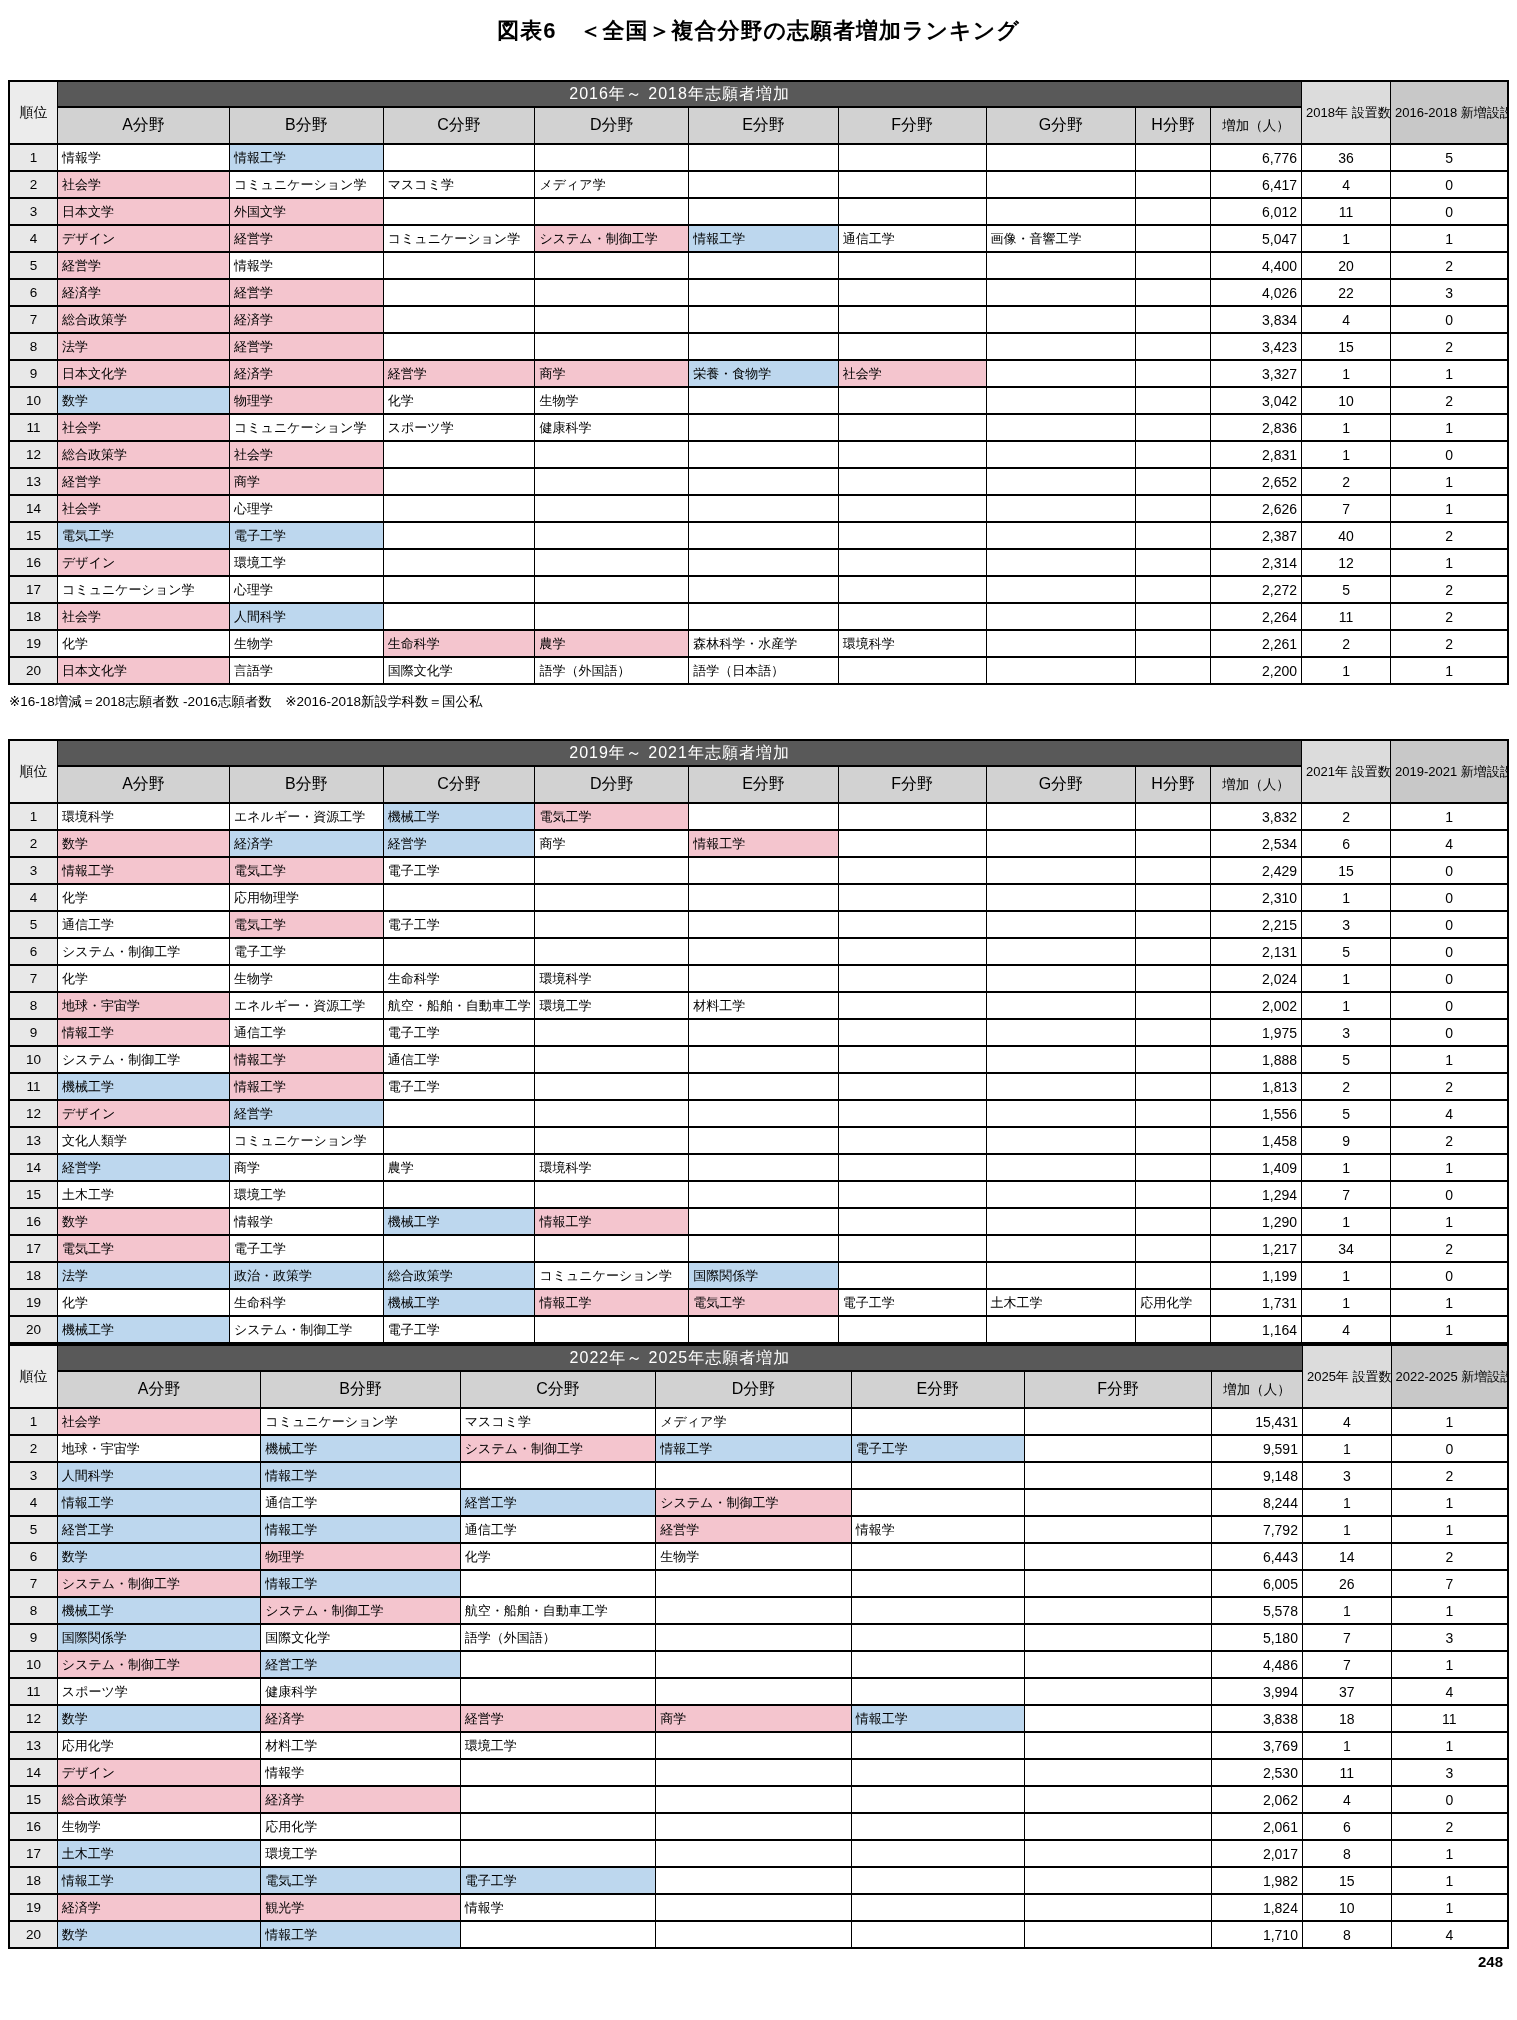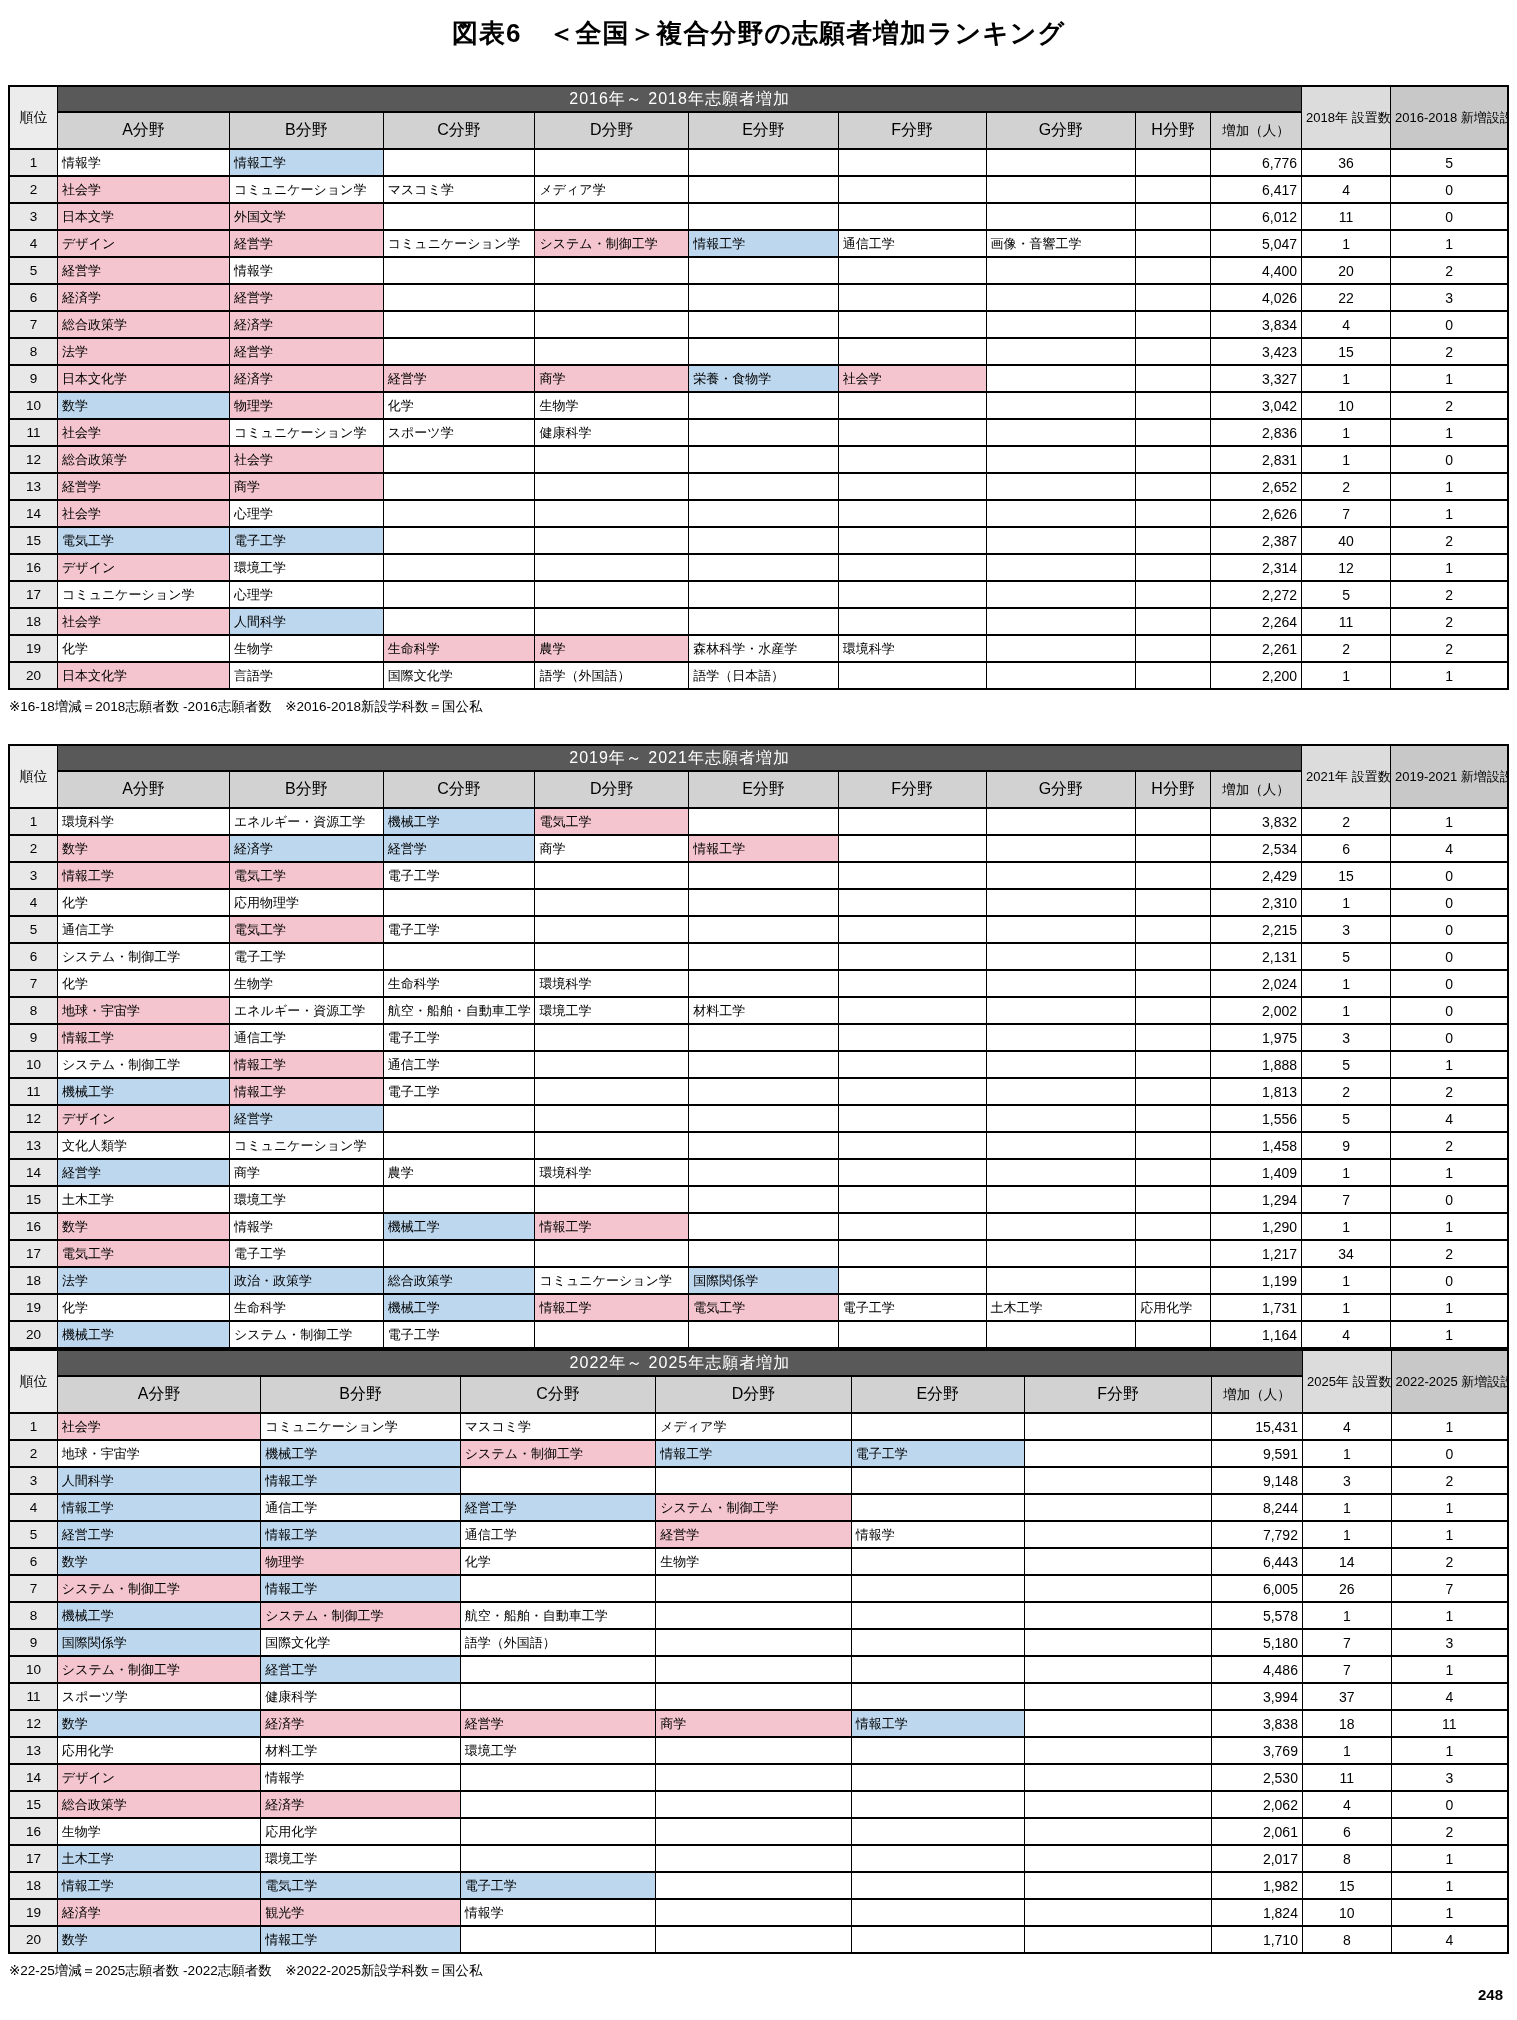--- a/index.html
+++ b/index.html
@@ -1,19 +1,19 @@
 <!DOCTYPE html>
 <html><head>
 <meta charset="utf-8">
 <style>
   html,body { margin:0; padding:0; background:#ffffff; }
   body { width:1517px; font-family:"Liberation Sans","DejaVu Sans",sans-serif; color:#000; }
   .page { padding:6px 8px 0 8px; }
 
-  .page-title { font-size:26px; font-weight:bold; text-align:center; margin:10px 0 34px 0; letter-spacing:1px; }
+  .page-title { font-size:22px; font-weight:bold; text-align:center; margin:10px 0 34px 0; letter-spacing:1px; }
 
   .legend { display:flex; align-items:center; font-size:13.5px; margin:0 0 7px 1px; }
   .swatch { width:78px; height:17px; display:inline-block; margin-right:10px; }
   .sw-p { background:#F4C5CE; }
   .sw-b { background:#BDD7EE; }
   .legend .lbl1 { margin-right:146px; }
 
   table.rank-table { border-collapse:collapse; table-layout:fixed; width:1501px; border:2px solid #000; }
   table.rank-table th, table.rank-table td {
     border-left:1px solid #000; border-right:1px solid #000;
@@ -963,21 +963,20 @@
               <td class="field"></td>
               <td class="field"></td>
               <td class="field"></td>
               <td class="field"></td>
               <td class="num">1,710</td>
               <td class="cnum">8</td>
               <td class="cnum">4</td>
             </tr>
           </tbody>
         </table>
-        <div class="note">※22-25増減＝2025志願者数 -2022志願者数　※2022-2025新設学科数＝国公私</div>
       </div>
     </div>
 
   <div class="footer">
     
     <span class="page-num">248</span>
     
     
   </div>
 

